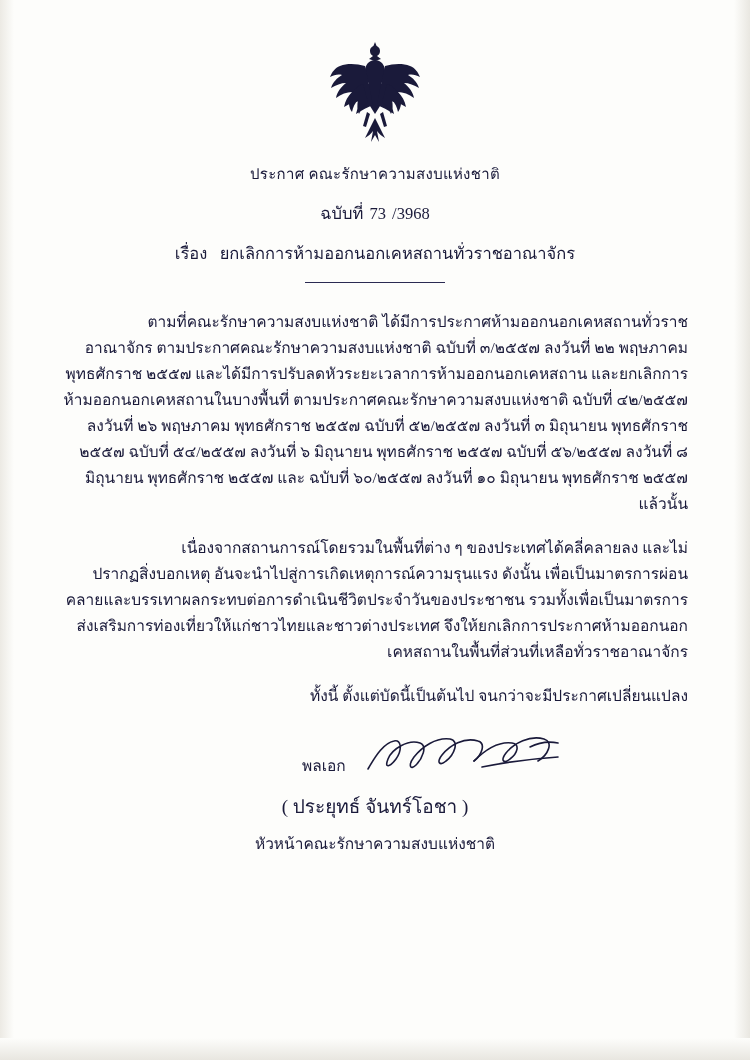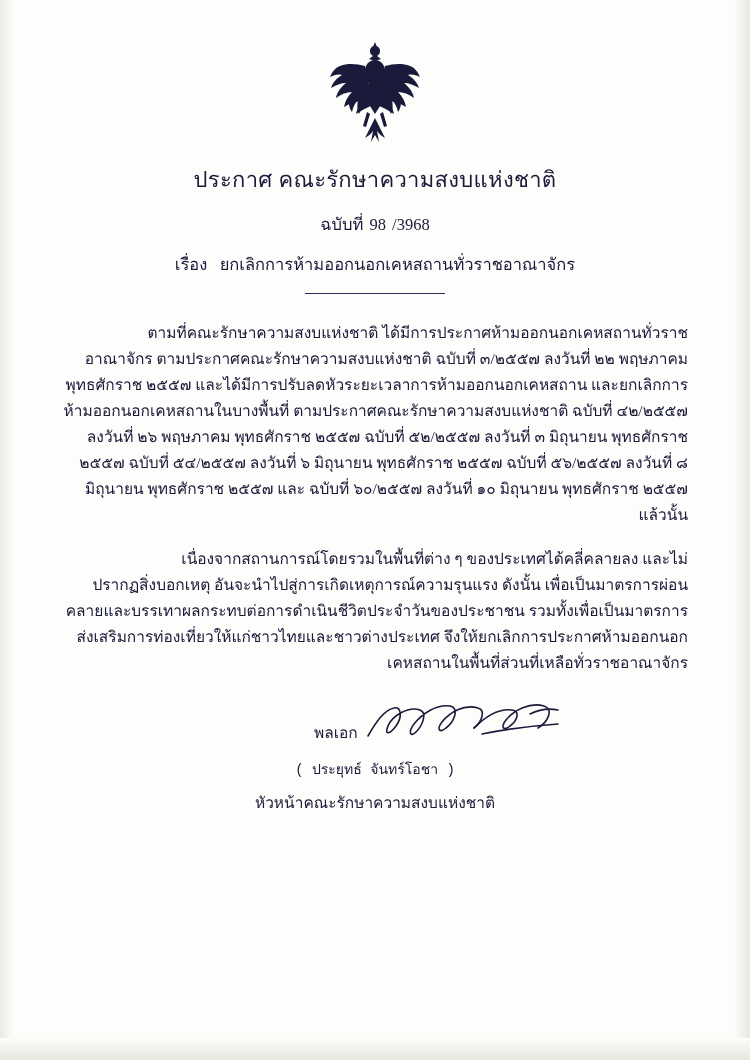--- a/index.html
+++ b/index.html
@@ -56,21 +56,21 @@
     display: inline-block;
     width: 108px;
     height: 104px;
   }
 
   .head-lines {
     text-align: center;
     margin-top: 14px;
   }
   .line-org {
-    font-size: 22px;
+    font-size: 15px;
     letter-spacing: 0.3px;
     margin-bottom: 14px;
     font-family: Liberation Serif, serif;
   }
   .line-issue {
     font-size: 16.5px;
     margin-bottom: 14px;
   }
   .line-issue .num {
     display: inline-block;
@@ -114,35 +114,34 @@
   .sign-block {
     margin-top: 26px;
     text-align: center;
   }
   .sign-rank-row {
     position: relative;
     height: 54px;
   }
   .sign-rank {
     position: absolute;
-    left: 252px;
+    left: 240px;
     top: 18px;
     font-size: 15.5px;
   }
   .signature {
     position: absolute;
     left: 300px;
     top: -6px;
     width: 230px;
     height: 56px;
   }
   .sign-name {
-    font-size: 14px;
+    font-size: 19px;
     margin-top: 2px;
-    font-family: Liberation Mono, monospace;
   }
   .sign-title {
     font-size: 15.5px;
     margin-top: 10px;
     font-family: Liberation Mono, monospace;
   }
 </style>
 </head>
 <body>
 
@@ -178,34 +177,35 @@
             <path d="M62 72 l4 14 l-3 1 l-4 -13 z"></path>
           </g>
         </svg>
       </span>
     </div>
 
     <div class="head-lines">
       <div class="line-org">ประกาศ  คณะรักษาความสงบแห่งชาติ</div>
       <div class="line-issue">
         <span>ฉบับที่</span>
-        <span class="num">98</span>
+        <span class="num">73</span>
         <span>/3968</span>
       </div>
       <div class="line-subject">
         <span>เรื่อง</span>
         &nbsp;
         <span>ยกเลิกการห้ามออกนอกเคหสถานทั่วราชอาณาจักร</span>
       </div>
       <hr class="sep">
     </div>
 
     <div class="body-block">
       <div class="para"><span class="indent"></span><span>ตามที่คณะรักษาความสงบแห่งชาติ ได้มีการประกาศห้ามออกนอกเคหสถานทั่วราชอาณาจักร ตามประกาศคณะรักษาความสงบแห่งชาติ ฉบับที่ ๓/๒๕๕๗ ลงวันที่ ๒๒ พฤษภาคม พุทธศักราช ๒๕๕๗ และได้มีการปรับลดหัวระยะเวลาการห้ามออกนอกเคหสถาน และยกเลิกการห้ามออกนอกเคหสถานในบางพื้นที่ ตามประกาศคณะรักษาความสงบแห่งชาติ ฉบับที่ ๔๒/๒๕๕๗ ลงวันที่ ๒๖ พฤษภาคม พุทธศักราช ๒๕๕๗ ฉบับที่ ๕๒/๒๕๕๗ ลงวันที่ ๓ มิถุนายน พุทธศักราช ๒๕๕๗ ฉบับที่ ๕๔/๒๕๕๗ ลงวันที่ ๖ มิถุนายน พุทธศักราช ๒๕๕๗ ฉบับที่ ๕๖/๒๕๕๗ ลงวันที่ ๘ มิถุนายน พุทธศักราช ๒๕๕๗ และ ฉบับที่ ๖๐/๒๕๕๗ ลงวันที่ ๑๐ มิถุนายน พุทธศักราช ๒๕๕๗ แล้วนั้น</span></div>
       <div class="para"><span class="indent"></span><span>เนื่องจากสถานการณ์โดยรวมในพื้นที่ต่าง ๆ ของประเทศได้คลี่คลายลง และไม่ปรากฏสิ่งบอกเหตุ อันจะนำไปสู่การเกิดเหตุการณ์ความรุนแรง ดังนั้น เพื่อเป็นมาตรการผ่อนคลายและบรรเทาผลกระทบต่อการดำเนินชีวิตประจำวันของประชาชน รวมทั้งเพื่อเป็นมาตรการส่งเสริมการท่องเที่ยวให้แก่ชาวไทยและชาวต่างประเทศ จึงให้ยกเลิกการประกาศห้ามออกนอกเคหสถานในพื้นที่ส่วนที่เหลือทั่วราชอาณาจักร</span></div>
+      <div class="para"><span class="indent-sm"></span><span>ทั้งนี้ ตั้งแต่บัดนี้เป็นต้นไป จนกว่าจะมีประกาศเปลี่ยนแปลง</span></div>
     </div>
 
 
     <div class="sign-block">
       <div class="sign-rank-row">
         <span class="sign-rank">พลเอก</span>
         <span class="signature">
           <svg viewBox="0 0 230 56" width="230" height="56" aria-hidden="true">
             <g fill="none" stroke="#1a1a3a" stroke-width="1.6" stroke-linecap="round">
               <path d="M6 40 C14 26 22 14 32 12 C40 10 40 22 34 30 C28 38 22 40 26 30 C30 20 46 10 58 14 C66 17 60 30 54 36 C48 42 46 36 52 28 C60 18 74 8 88 10 C98 12 92 26 84 32 C78 37 74 34 80 26 C88 16 102 8 116 12 C124 14 120 26 112 32"></path>

